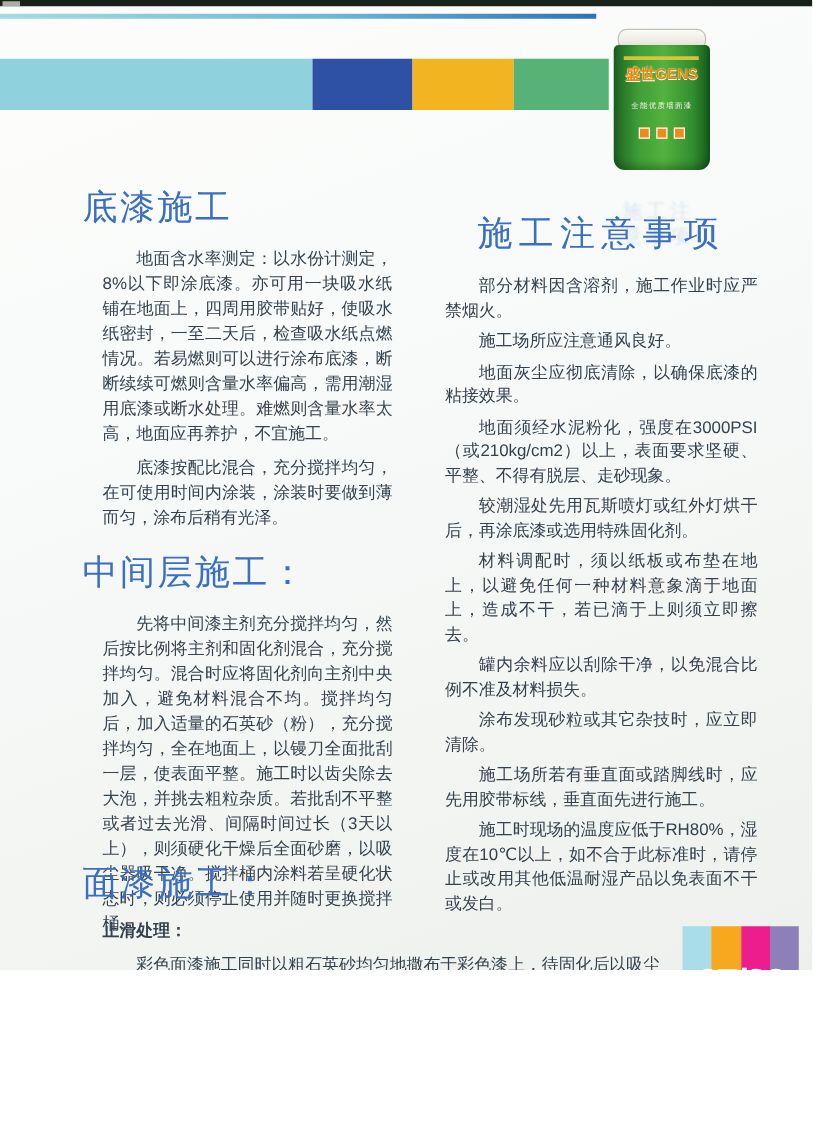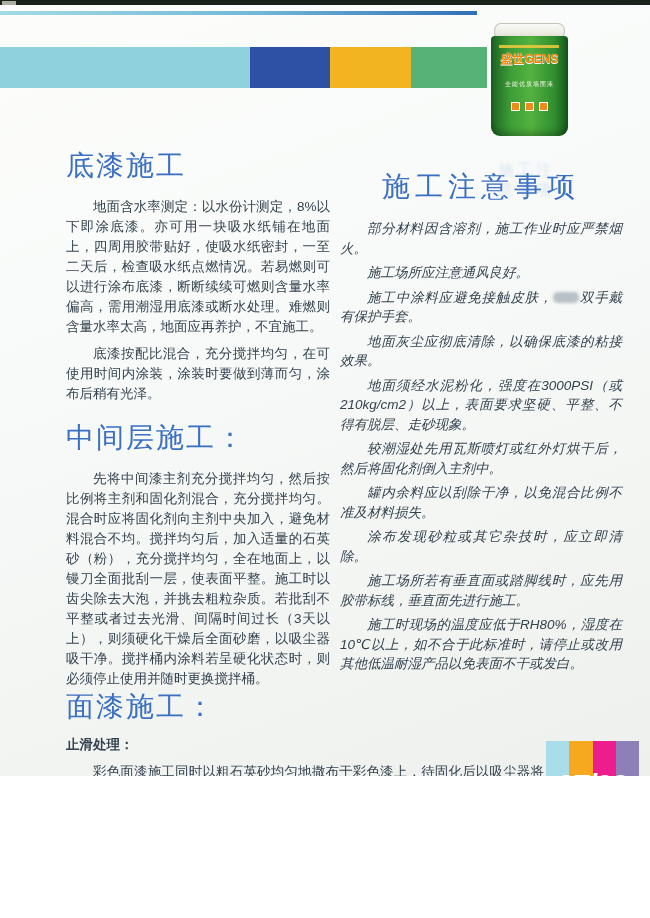--- a/index.html
+++ b/index.html
@@ -34,23 +34,23 @@
   .can-chips { position:absolute; left:0; top:66px; width:77px; display:flex; justify-content:center; gap:5px; }
   .can-chips .chip { width:9px; height:9px; background:#ef8a1d; border:1px solid #fdfdf4; box-sizing:border-box; }
   
   .col-left  { position:absolute; left:66px;  top:147px; width:264px; }
   .col-right { position:absolute; left:340px; top:168px; width:282px; }
   .bottom-sec{ position:absolute; left:66px;  top:688px; width:478px; }
   h2 { font-size:28px; color:#3a6fc2; font-weight:normal; letter-spacing:2px; margin:0 0 12px; }
   .col-right h2 { text-align:center; letter-spacing:5px; margin-bottom:13px; }
   .mid-heading { margin-top:15px; }
   .bottom-sec h2 { margin-bottom:9px; }
-  p.body { font-size:13.5px; line-height:20px; color:#35424e; margin:0 0 7px;
+  p.body { font-size:13.5px; line-height:20px; color:#35424e; margin:0 16px 7px;
     text-indent:2em; text-align:justify; }
-  .col-right p.body { margin-bottom:5px; line-height:19.5px;font-style:italic; }
+  .col-right p.body { margin-bottom:5px; line-height:19.5px; }
   p.no-indent { text-indent:0;font-weight:bold; }
   .smudge { display:inline-block; width:26px; height:11px; background:#b7c1c7;
     border-radius:5px; filter:blur(1.5px); vertical-align:-1px; }
   .ghost { position:absolute; left:498px; top:160px; width:62px; font-size:16px; letter-spacing:3px;
     color:#6f9ccc; opacity:.22; filter:blur(1px); line-height:20px; }
   
   .pagenum { position:absolute; left:546px; top:741px; width:93px; height:93px; display:flex; }
   .pagenum .stripe { flex:1; height:100%; }
   .pagenum-label { position:absolute; left:546px; top:741px; width:93px; height:93px;
     display:flex; align-items:center; justify-content:center;
@@ -106,24 +106,24 @@
     <p class="body">底漆按配比混合，充分搅拌均匀，在可使用时间内涂装，涂装时要做到薄而匀，涂布后稍有光泽。</p>
     <h2 class="mid-heading">中间层施工：</h2>
     <p class="body">先将中间漆主剂充分搅拌均匀，然后按比例将主剂和固化剂混合，充分搅拌均匀。混合时应将固化剂向主剂中央加入，避免材料混合不均。搅拌均匀后，加入适量的石英砂（粉），充分搅拌均匀，全在地面上，以镘刀全面批刮一层，使表面平整。施工时以齿尖除去大泡，并挑去粗粒杂质。若批刮不平整或者过去光滑、间隔时间过长（3天以上），则须硬化干燥后全面砂磨，以吸尘器吸干净。搅拌桶内涂料若呈硬化状态时，则必须停止使用并随时更换搅拌桶。</p>
   </div>
 
   <div class="ghost">施工注意事项</div>
   <div class="col-right">
     <h2>施工注意事项</h2>
     <p class="body">部分材料因含溶剂，施工作业时应严禁烟火。</p>
     <p class="body">施工场所应注意通风良好。</p>
-    <p class="body"><span>施工中涂料应避免接触皮肤，</span><span class="smudge"></span><span>双手戴有保护手套。</span></p>
     <p class="body">地面灰尘应彻底清除，以确保底漆的粘接效果。</p>
     <p class="body">地面须经水泥粉化，强度在3000PSI（或210kg/cm2）以上，表面要求坚硬、平整、不得有脱层、走砂现象。</p>
-    <p class="body">较潮湿处先用瓦斯喷灯或红外灯烘干后，然后将固化剂倒入主剂中。</p>
+    <p class="body">较潮湿处先用瓦斯喷灯或红外灯烘干后，再涂底漆或选用特殊固化剂。</p>
+    <p class="body">材料调配时，须以纸板或布垫在地上，以避免任何一种材料意象滴于地面上，造成不干，若已滴于上则须立即擦去。</p>
     <p class="body">罐内余料应以刮除干净，以免混合比例不准及材料损失。</p>
     <p class="body">涂布发现砂粒或其它杂技时，应立即清除。</p>
     <p class="body">施工场所若有垂直面或踏脚线时，应先用胶带标线，垂直面先进行施工。</p>
     <p class="body">施工时现场的温度应低于RH80%，湿度在10℃以上，如不合于此标准时，请停止或改用其他低温耐湿产品以免表面不干或发白。</p>
   </div>
 
   <div class="bottom-sec">
     <h2>面漆施工：</h2>
     <p class="body no-indent">止滑处理：</p>
     <p class="body">彩色面漆施工同时以粗石英砂均匀地撒布于彩色漆上，待固化后以吸尘器将多余的未粘合的石英砂清除干净，再滚涂面漆覆盖。</p>

